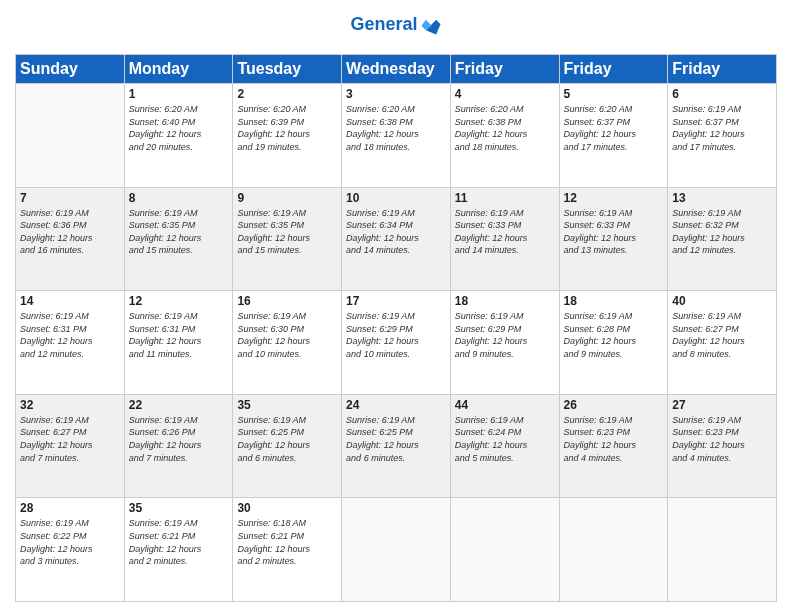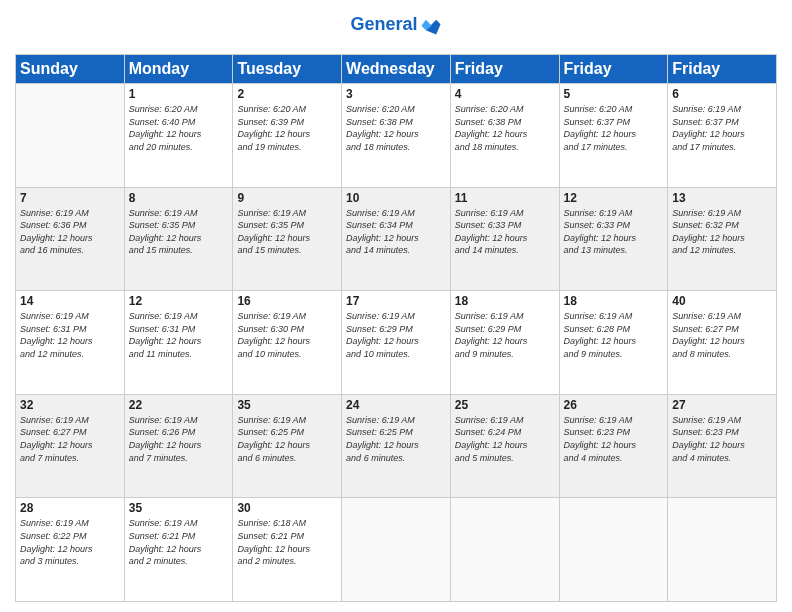--- a/index.html
+++ b/index.html
@@ -304,21 +304,21 @@
 and 6 minutes.</div>
           </td>
           <td>
             <span class="day-num">24</span>
             <div class="day-info" style="white-space: pre-line;">Sunrise: 6:19 AM
 Sunset: 6:25 PM
 Daylight: 12 hours
 and 6 minutes.</div>
           </td>
           <td>
-            <span class="day-num">25</span>
+            <span class="day-num">44</span>
             <div class="day-info" style="white-space: pre-line;">Sunrise: 6:19 AM
 Sunset: 6:24 PM
 Daylight: 12 hours
 and 5 minutes.</div>
           </td>
           <td>
             <span class="day-num">26</span>
             <div class="day-info" style="white-space: pre-line;">Sunrise: 6:19 AM
 Sunset: 6:23 PM
 Daylight: 12 hours

